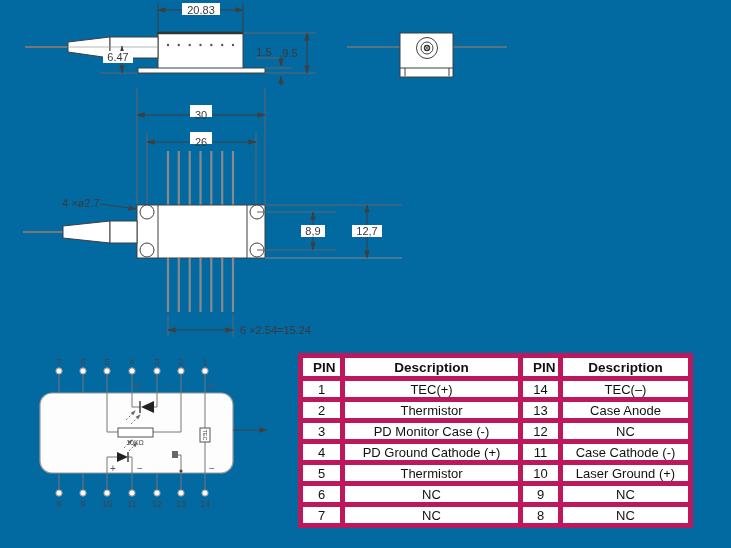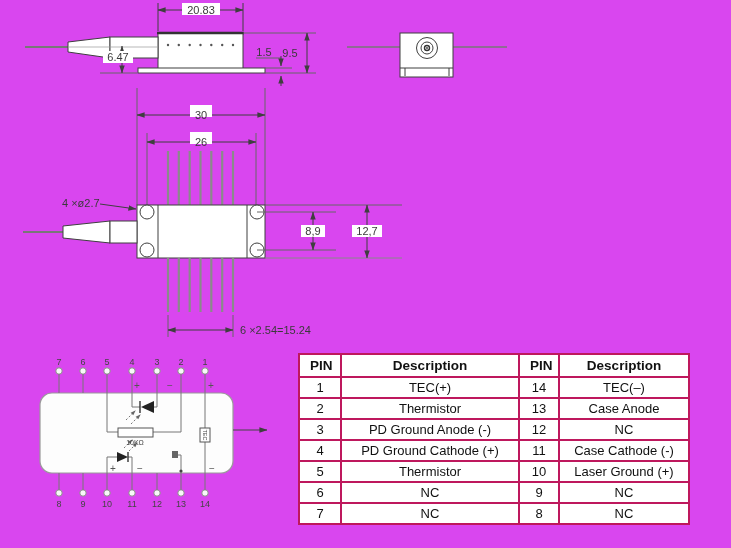--- a/index.html
+++ b/index.html
@@ -1,29 +1,29 @@
 <!DOCTYPE html>
 <html><head>
 <meta charset="utf-8">
 <style>
   html,body{margin:0;padding:0;background:#ffffff;}
-  #stage{position:relative;width:731px;height:548px;background:#d946ef;overflow:hidden;
+  #stage{position:relative;width:731px;height:548px;background:#0369a1;overflow:hidden;
          font-family:"Liberation Sans", sans-serif;}
   svg{position:absolute;left:0;top:0;}
   svg text{font-family:"Liberation Sans", sans-serif;fill:#3a3a3a;}
   .dimtxt{font-size:11px;}
   .pintxt{font-size:9px;fill:#444;}
   .signtxt{font-size:10px;fill:#555;}
   .tinytxt{font-size:7px;fill:#444;}
   .microtxt{font-size:5.5px;fill:#444;}
 
   #pin-table{position:absolute;left:298px;top:353px;width:390px;height:172px;
     border-collapse:collapse;table-layout:fixed;border:2px solid #111;
     font-size:13px;color:#111;background:#fff;}
-  #pin-table td{border:2px solid #be185d;text-align:center;vertical-align:middle;
+  #pin-table td{border:5px solid #be185d;text-align:center;vertical-align:middle;
     padding:0 10px;overflow:hidden;white-space:nowrap;}
   #pin-table tr{height:21px;}
   #pin-table tr.hdr{height:23px;}
   #pin-table tr.hdr td{font-weight:bold;font-size:13.5px;}
 </style>
 </head>
 <body>
 
 <div id="stage">
 
@@ -293,21 +293,21 @@
     <td>TEC(–)</td>
   </tr>
   <tr>
     <td>2</td>
     <td>Thermistor</td>
     <td>13</td>
     <td>Case Anode</td>
   </tr>
   <tr>
     <td>3</td>
-    <td>PD Ground Anode (-)</td>
+    <td>PD Monitor Case (-)</td>
     <td>12</td>
     <td>NC</td>
   </tr>
   <tr>
     <td>4</td>
     <td>PD Ground Cathode (+)</td>
     <td>11</td>
     <td>Case Cathode (-)</td>
   </tr>
   <tr>

